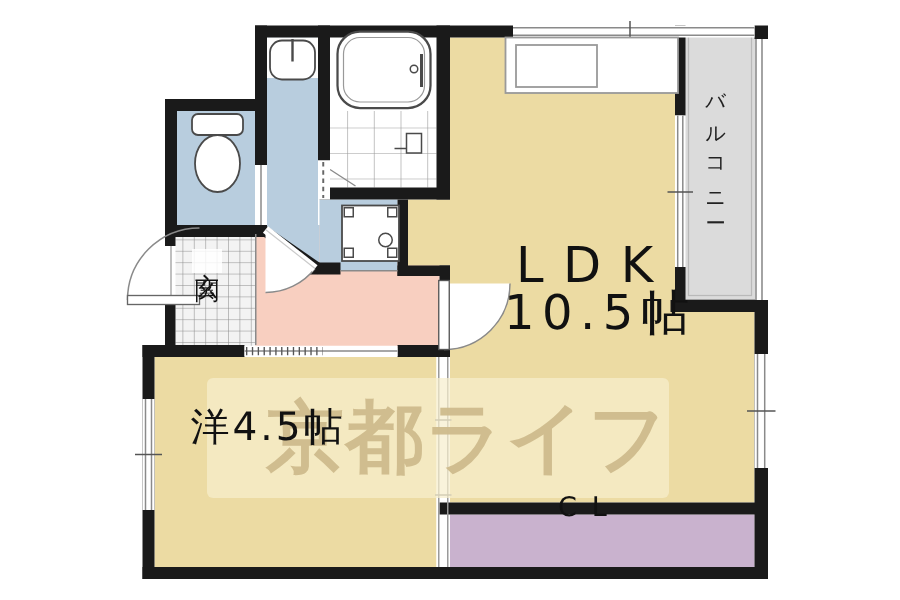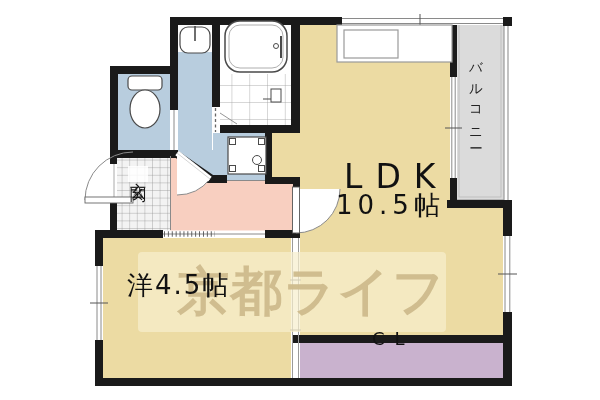--- a/index.html
+++ b/index.html
@@ -1,21 +1,21 @@
 <!DOCTYPE html>
 <html><head>
 <meta charset="utf-8">
 <style>
   html,body{margin:0;padding:0;background:#fff;}
   #stage{position:relative;width:600px;height:400px;background:#ffffff;overflow:hidden;
          font-family:"DejaVu Sans","Liberation Sans",sans-serif;}
   #plan-svg{position:absolute;left:0;top:0;}
   .lbl{position:absolute;color:#111;white-space:nowrap;line-height:1;}
   .lbl-ldk{left:344px;top:160px;font-size:33px;letter-spacing:13px;font-weight:500;}
-  .lbl-ldk-size{left:336px;top:192px;font-size:26px;letter-spacing:5px;font-weight:500;}
+  .lbl-ldk-size{left:336px;top:192px;font-size:32px;letter-spacing:5px;font-weight:500;}
   .lbl-western{left:127px;top:272px;font-size:26px;letter-spacing:2px;font-weight:500;}
   .lbl-cl{left:372px;top:330px;font-size:18px;letter-spacing:10px;font-weight:500;}
   .lbl-genkan{left:128px;top:166px;font-size:16px;letter-spacing:5px;font-weight:500;
               writing-mode:vertical-rl;background:rgba(255,255,255,.85);padding:3px 2px;}
   .lbl-balcony{left:469px;top:52px;font-size:13.5px;letter-spacing:7px;color:#222;
                writing-mode:vertical-rl;}
   .watermark{position:absolute;left:138px;top:252px;width:308px;height:80px;
              background:rgba(246,238,205,.72);border-radius:4px;
              display:flex;align-items:center;justify-content:flex-end;}
   .watermark span{font-size:52px;font-weight:bold;color:rgba(205,186,140,.95);

